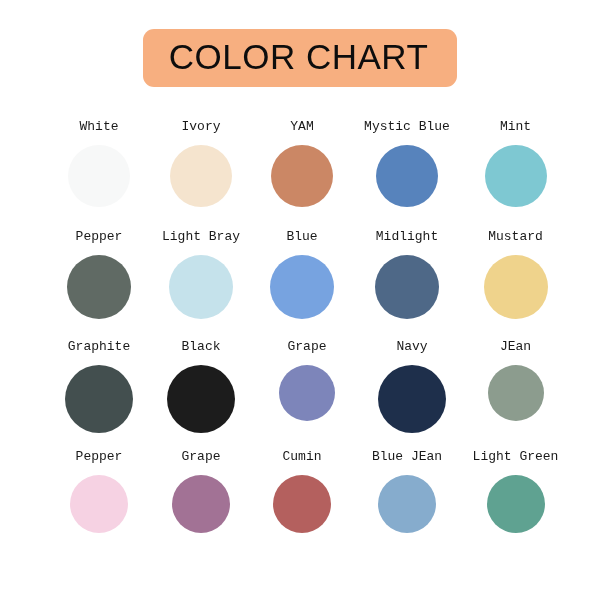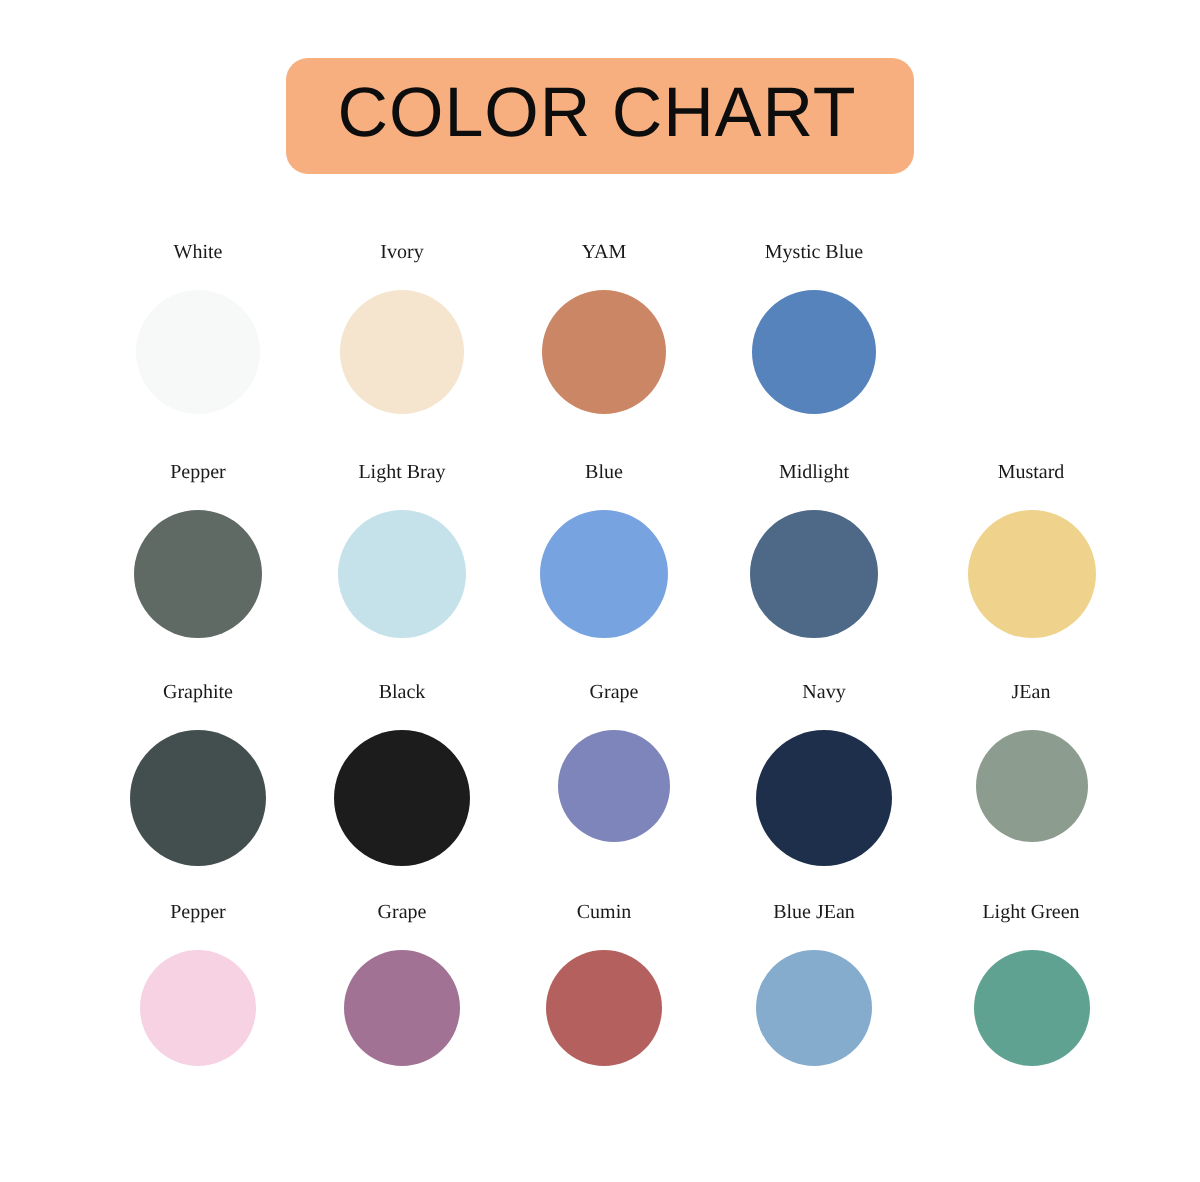--- a/index.html
+++ b/index.html
@@ -71,22 +71,22 @@
     box-sizing: border-box;
   }
   
   .cell.c0 { width: 150px; padding-left: 48px; }
   .cell.c1 { width: 102px; }
   .cell.c2 { width: 100px; }
   .cell.c3 { width: 110px; align-items: center; }
   .cell.c4 { width: 138px; padding-right: 31px; }
 
   .swatch-label {
-    font-family: Liberation Serif, serif;
-    font-size: 10px;
+    font-family: Liberation Mono, monospace;
+    font-size: 13px;
     line-height: 14px;
     color: #1a1a1a;
     white-space: nowrap;
     margin-bottom: 11px;
     text-align: center;
     font-weight: 400;
   }
   .swatch {
     border-radius: 50%;
     display: block;
@@ -121,20 +121,24 @@
         <span class="swatch sz-62" style="background-color: rgb(245, 228, 206);"></span>
       </div>
       <div class="cell c2">
         <span class="swatch-label">YAM</span>
         <span class="swatch sz-62" style="background-color: rgb(203, 135, 101);"></span>
       </div>
       <div class="cell c3">
         <span class="swatch-label">Mystic Blue</span>
         <span class="swatch sz-62" style="background-color: rgb(87, 131, 188);"></span>
       </div>
+      <div class="cell c4">
+        <span class="swatch-label">Mint</span>
+        <span class="swatch sz-62" style="background-color: rgb(126, 200, 210);"></span>
+      </div>
     </div>
 
     <div class="grid-row">
       <div class="cell c0">
         <span class="swatch-label">Pepper</span>
         <span class="swatch sz-64" style="background-color: rgb(96, 106, 100);"></span>
       </div>
       <div class="cell c1">
         <span class="swatch-label">Light Bray</span>
         <span class="swatch sz-64" style="background-color: rgb(197, 226, 235);"></span>

